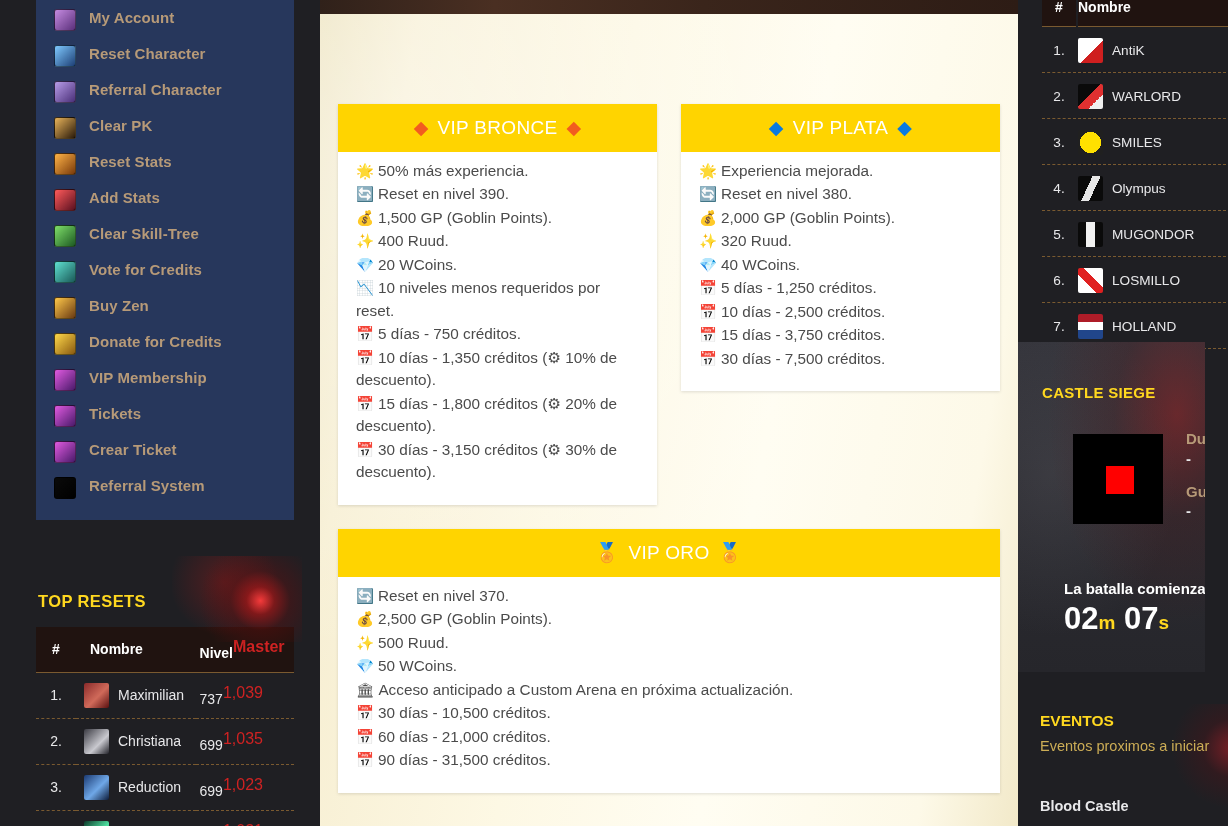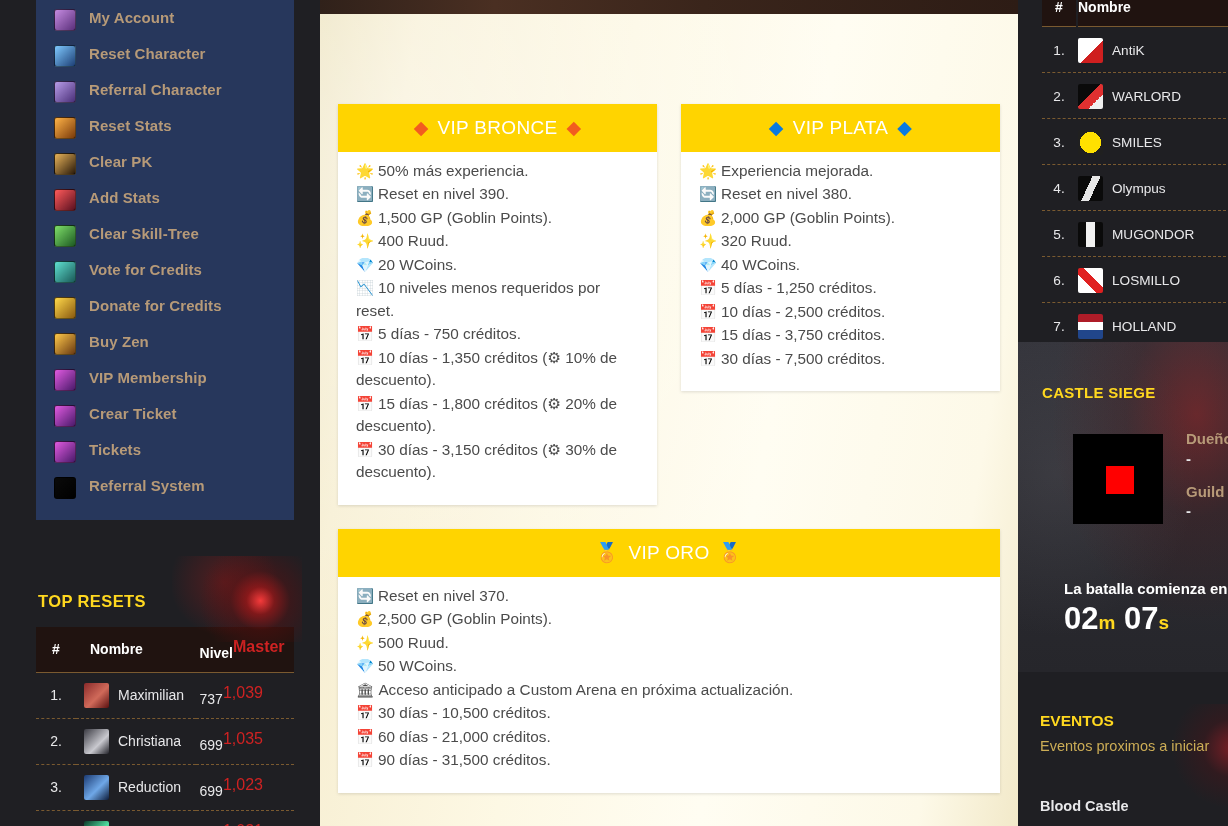--- a/index.html
+++ b/index.html
@@ -166,21 +166,21 @@
   .rank2-row td {
     padding: 9px 0; border-bottom: 1px dashed #7a5a30;
     font-size: 13.6px; color: #e8e8ea; vertical-align: middle;
   }
   .r2-hash { width: 34px; text-align: center; }
   .r2-name { padding-left: 12px; }
   .r2-x    { padding-left: 40px; }
 
   #castle {
     position: absolute; left: 0; top: 342px;
-    width: 210px; height: 330px;
+    width: 187px; height: 330px;
     background: #4c1d95;
     overflow: hidden;
   }
   #castle-bg {
     position: absolute; inset: 0;
     background:
       radial-gradient(ellipse at 85% 22%, rgba(190,30,30,0.40) 0%, rgba(120,15,15,0.15) 28%, rgba(0,0,0,0) 58%),
       radial-gradient(ellipse at 18% 40%, rgba(120,118,125,0.20) 0%, rgba(0,0,0,0) 58%),
       linear-gradient(180deg, #34343b 0%, #2c2c32 40%, #26262b 100%);
   }
@@ -233,58 +233,58 @@
       </a>
       <a class="nav-item">
         <span class="nav-ico" style="background: linear-gradient(135deg, rgb(127, 201, 255) 0%, rgb(29, 63, 117) 100%);"></span>
         <span class="nav-label">Reset Character</span>
       </a>
       <a class="nav-item">
         <span class="nav-ico" style="background: linear-gradient(135deg, rgb(183, 156, 232) 0%, rgb(74, 47, 120) 100%);"></span>
         <span class="nav-label">Referral Character</span>
       </a>
       <a class="nav-item">
+        <span class="nav-ico" style="background: linear-gradient(135deg, rgb(232, 179, 90) 0%, rgb(42, 26, 10) 100%);"></span>
+        <span class="nav-label">Clear PK</span>
+      </a>
+      <a class="nav-item">
         <span class="nav-ico" style="background: linear-gradient(135deg, rgb(255, 179, 71) 0%, rgb(122, 58, 10) 100%);"></span>
         <span class="nav-label">Reset Stats</span>
       </a>
       <a class="nav-item">
-        <span class="nav-ico" style="background: linear-gradient(135deg, rgb(232, 179, 90) 0%, rgb(42, 26, 10) 100%);"></span>
-        <span class="nav-label">Clear PK</span>
-      </a>
-      <a class="nav-item">
         <span class="nav-ico" style="background: linear-gradient(135deg, rgb(255, 90, 90) 0%, rgb(90, 16, 32) 100%);"></span>
         <span class="nav-label">Add Stats</span>
       </a>
       <a class="nav-item">
         <span class="nav-ico" style="background: linear-gradient(135deg, rgb(127, 223, 106) 0%, rgb(29, 90, 34) 100%);"></span>
         <span class="nav-label">Clear Skill-Tree</span>
       </a>
       <a class="nav-item">
         <span class="nav-ico" style="background: linear-gradient(135deg, rgb(95, 224, 208) 0%, rgb(26, 90, 88) 100%);"></span>
         <span class="nav-label">Vote for Credits</span>
       </a>
       <a class="nav-item">
+        <span class="nav-ico" style="background: linear-gradient(135deg, rgb(255, 200, 74) 0%, rgb(106, 58, 18) 100%);"></span>
+        <span class="nav-label">Buy Zen</span>
+      </a>
+      <a class="nav-item">
         <span class="nav-ico" style="background: linear-gradient(135deg, rgb(255, 216, 74) 0%, rgb(138, 90, 16) 100%);"></span>
         <span class="nav-label">Donate for Credits</span>
       </a>
       <a class="nav-item">
-        <span class="nav-ico" style="background: linear-gradient(135deg, rgb(255, 200, 74) 0%, rgb(106, 58, 18) 100%);"></span>
-        <span class="nav-label">Buy Zen</span>
-      </a>
-      <a class="nav-item">
         <span class="nav-ico" style="background: linear-gradient(135deg, rgb(224, 90, 224) 0%, rgb(74, 26, 106) 100%);"></span>
         <span class="nav-label">VIP Membership</span>
       </a>
       <a class="nav-item">
         <span class="nav-ico" style="background: linear-gradient(135deg, rgb(224, 90, 224) 0%, rgb(74, 26, 106) 100%);"></span>
+        <span class="nav-label">Tickets</span>
+      </a>
+      <a class="nav-item">
+        <span class="nav-ico" style="background: linear-gradient(135deg, rgb(224, 90, 224) 0%, rgb(74, 26, 106) 100%);"></span>
         <span class="nav-label">Crear Ticket</span>
-      </a>
-      <a class="nav-item">
-        <span class="nav-ico" style="background: linear-gradient(135deg, rgb(224, 90, 224) 0%, rgb(74, 26, 106) 100%);"></span>
-        <span class="nav-label">Tickets</span>
       </a>
       <a class="nav-item">
         <span class="nav-ico" style="background: linear-gradient(135deg, rgb(10, 10, 10) 0%, rgb(0, 0, 0) 100%);"></span>
         <span class="nav-label">Referral System</span>
       </a>
     </nav>
 
     <section id="top-resets">
       <div id="tr-glow"></div>
       <div id="tr-title">TOP RESETS</div>

